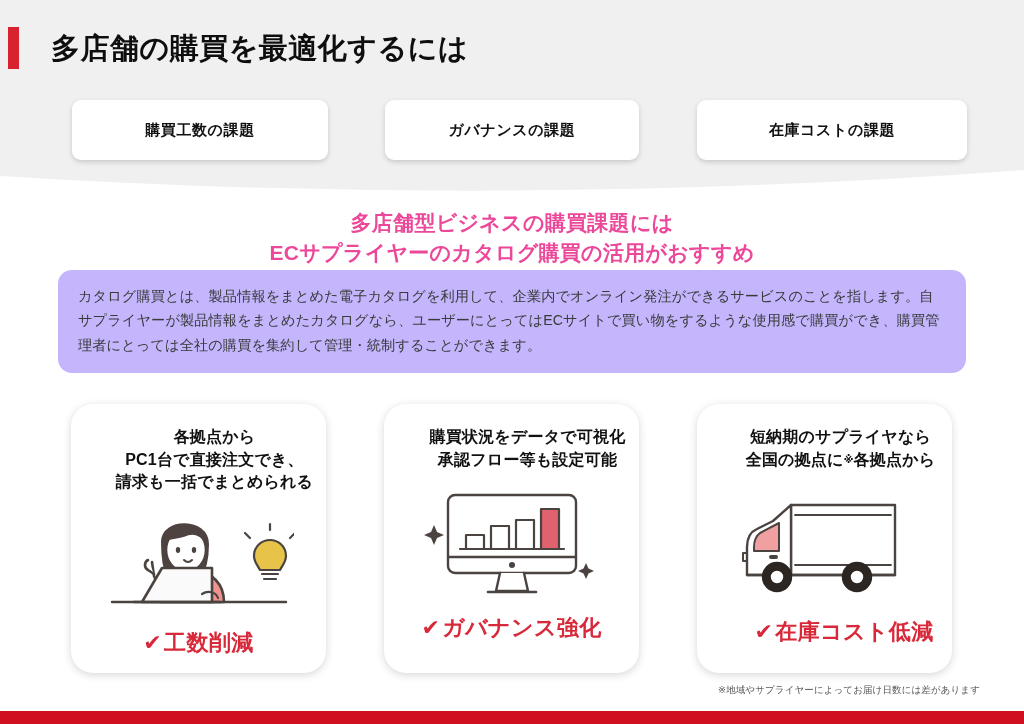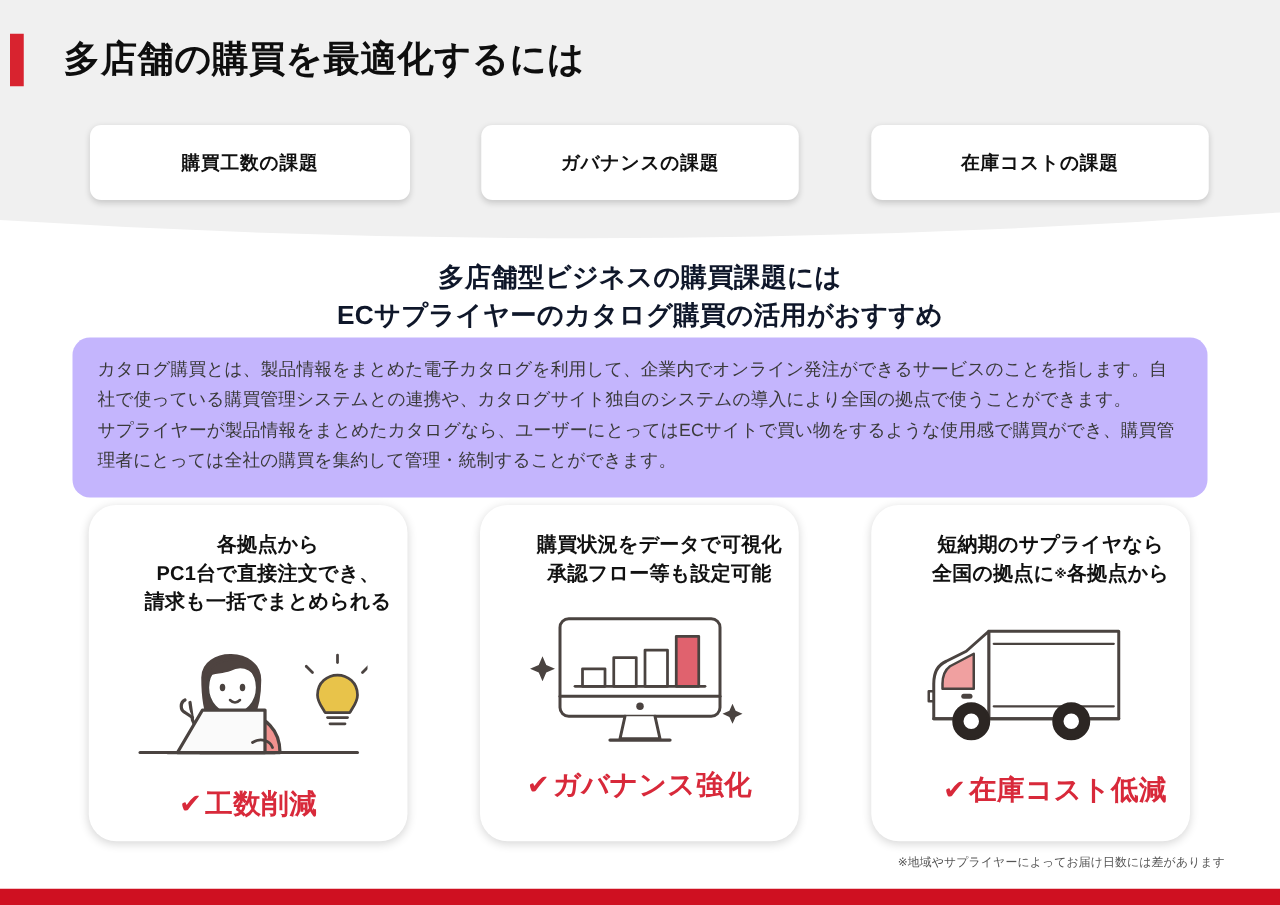--- a/index.html
+++ b/index.html
@@ -95,21 +95,21 @@
 
   
   .subtitle {
     position: absolute;
     left: 0; top: 208px;
     width: 1024px;
     z-index: 5;
     text-align: center;
     font-size: 21px;
     font-weight: bold;
-    color: #0f172a;
+    color: #ec4899;
     line-height: 1.45;
     letter-spacing: 0.3px;
   }
   .subtitle-line { display: block; }
 
   
   .desc-panel {
     position: absolute;
     left: 58px; top: 270px;
     width: 908px;
@@ -231,21 +231,20 @@
   </div>
 
   <div class="subtitle">
     <span class="subtitle-line">多店舗型ビジネスの購買課題には</span>
     <span class="subtitle-line">ECサプライヤーのカタログ購買の活用がおすすめ</span>
   </div>
 
   <div class="desc-panel">
     <div class="desc-text">
       <span class="desc-line">カタログ購買とは、製品情報をまとめた電子カタログを利用して、企業内でオンライン発注ができるサービスのことを指します。自</span>
-      <span class="desc-line">社で使っている購買管理システムとの連携や、カタログサイト独自のシステムの導入により全国の拠点で使うことができます。</span>
       <span class="desc-line">サプライヤーが製品情報をまとめたカタログなら、ユーザーにとってはECサイトで買い物をするような使用感で購買ができ、購買管</span>
       <span class="desc-line">理者にとっては全社の購買を集約して管理・統制することができます。</span>
     </div>
   </div>
 
   <div class="card" id="card-0">
     <div class="card-head">
       <span class="card-head-line">各拠点から</span>
       <span class="card-head-line">PC1台で直接注文でき、</span>
       <span class="card-head-line">請求も一括でまとめられる</span>

